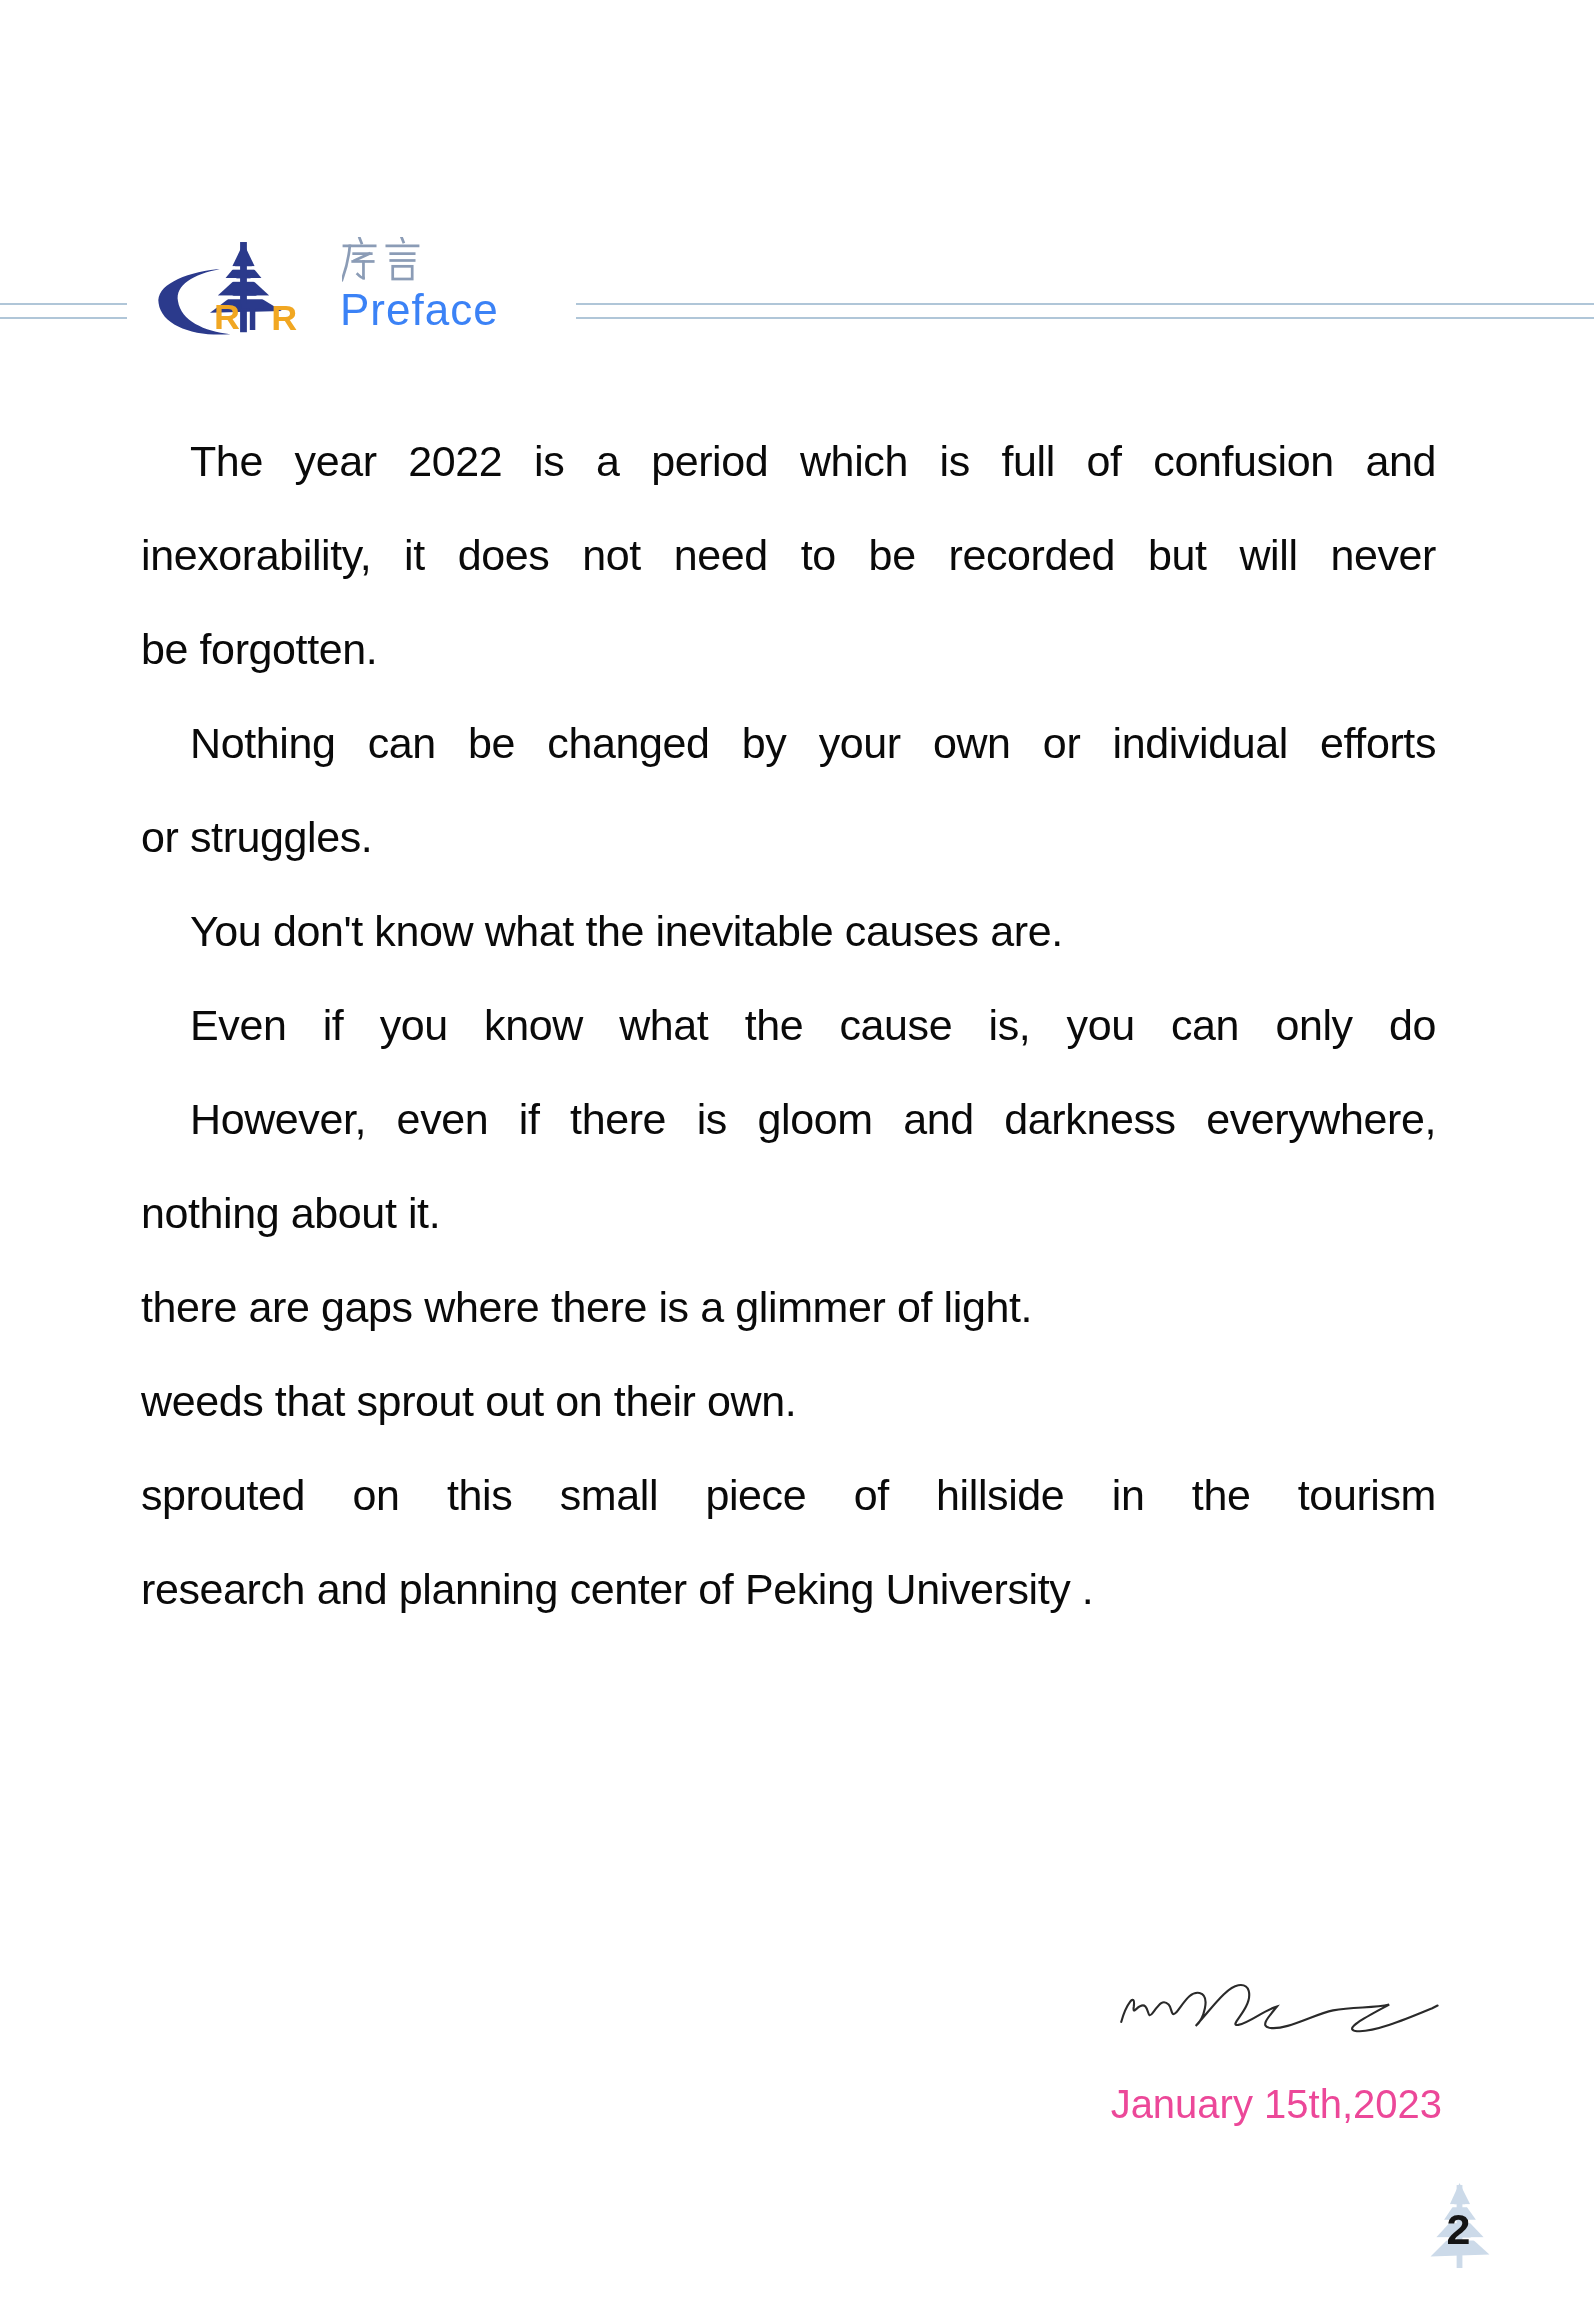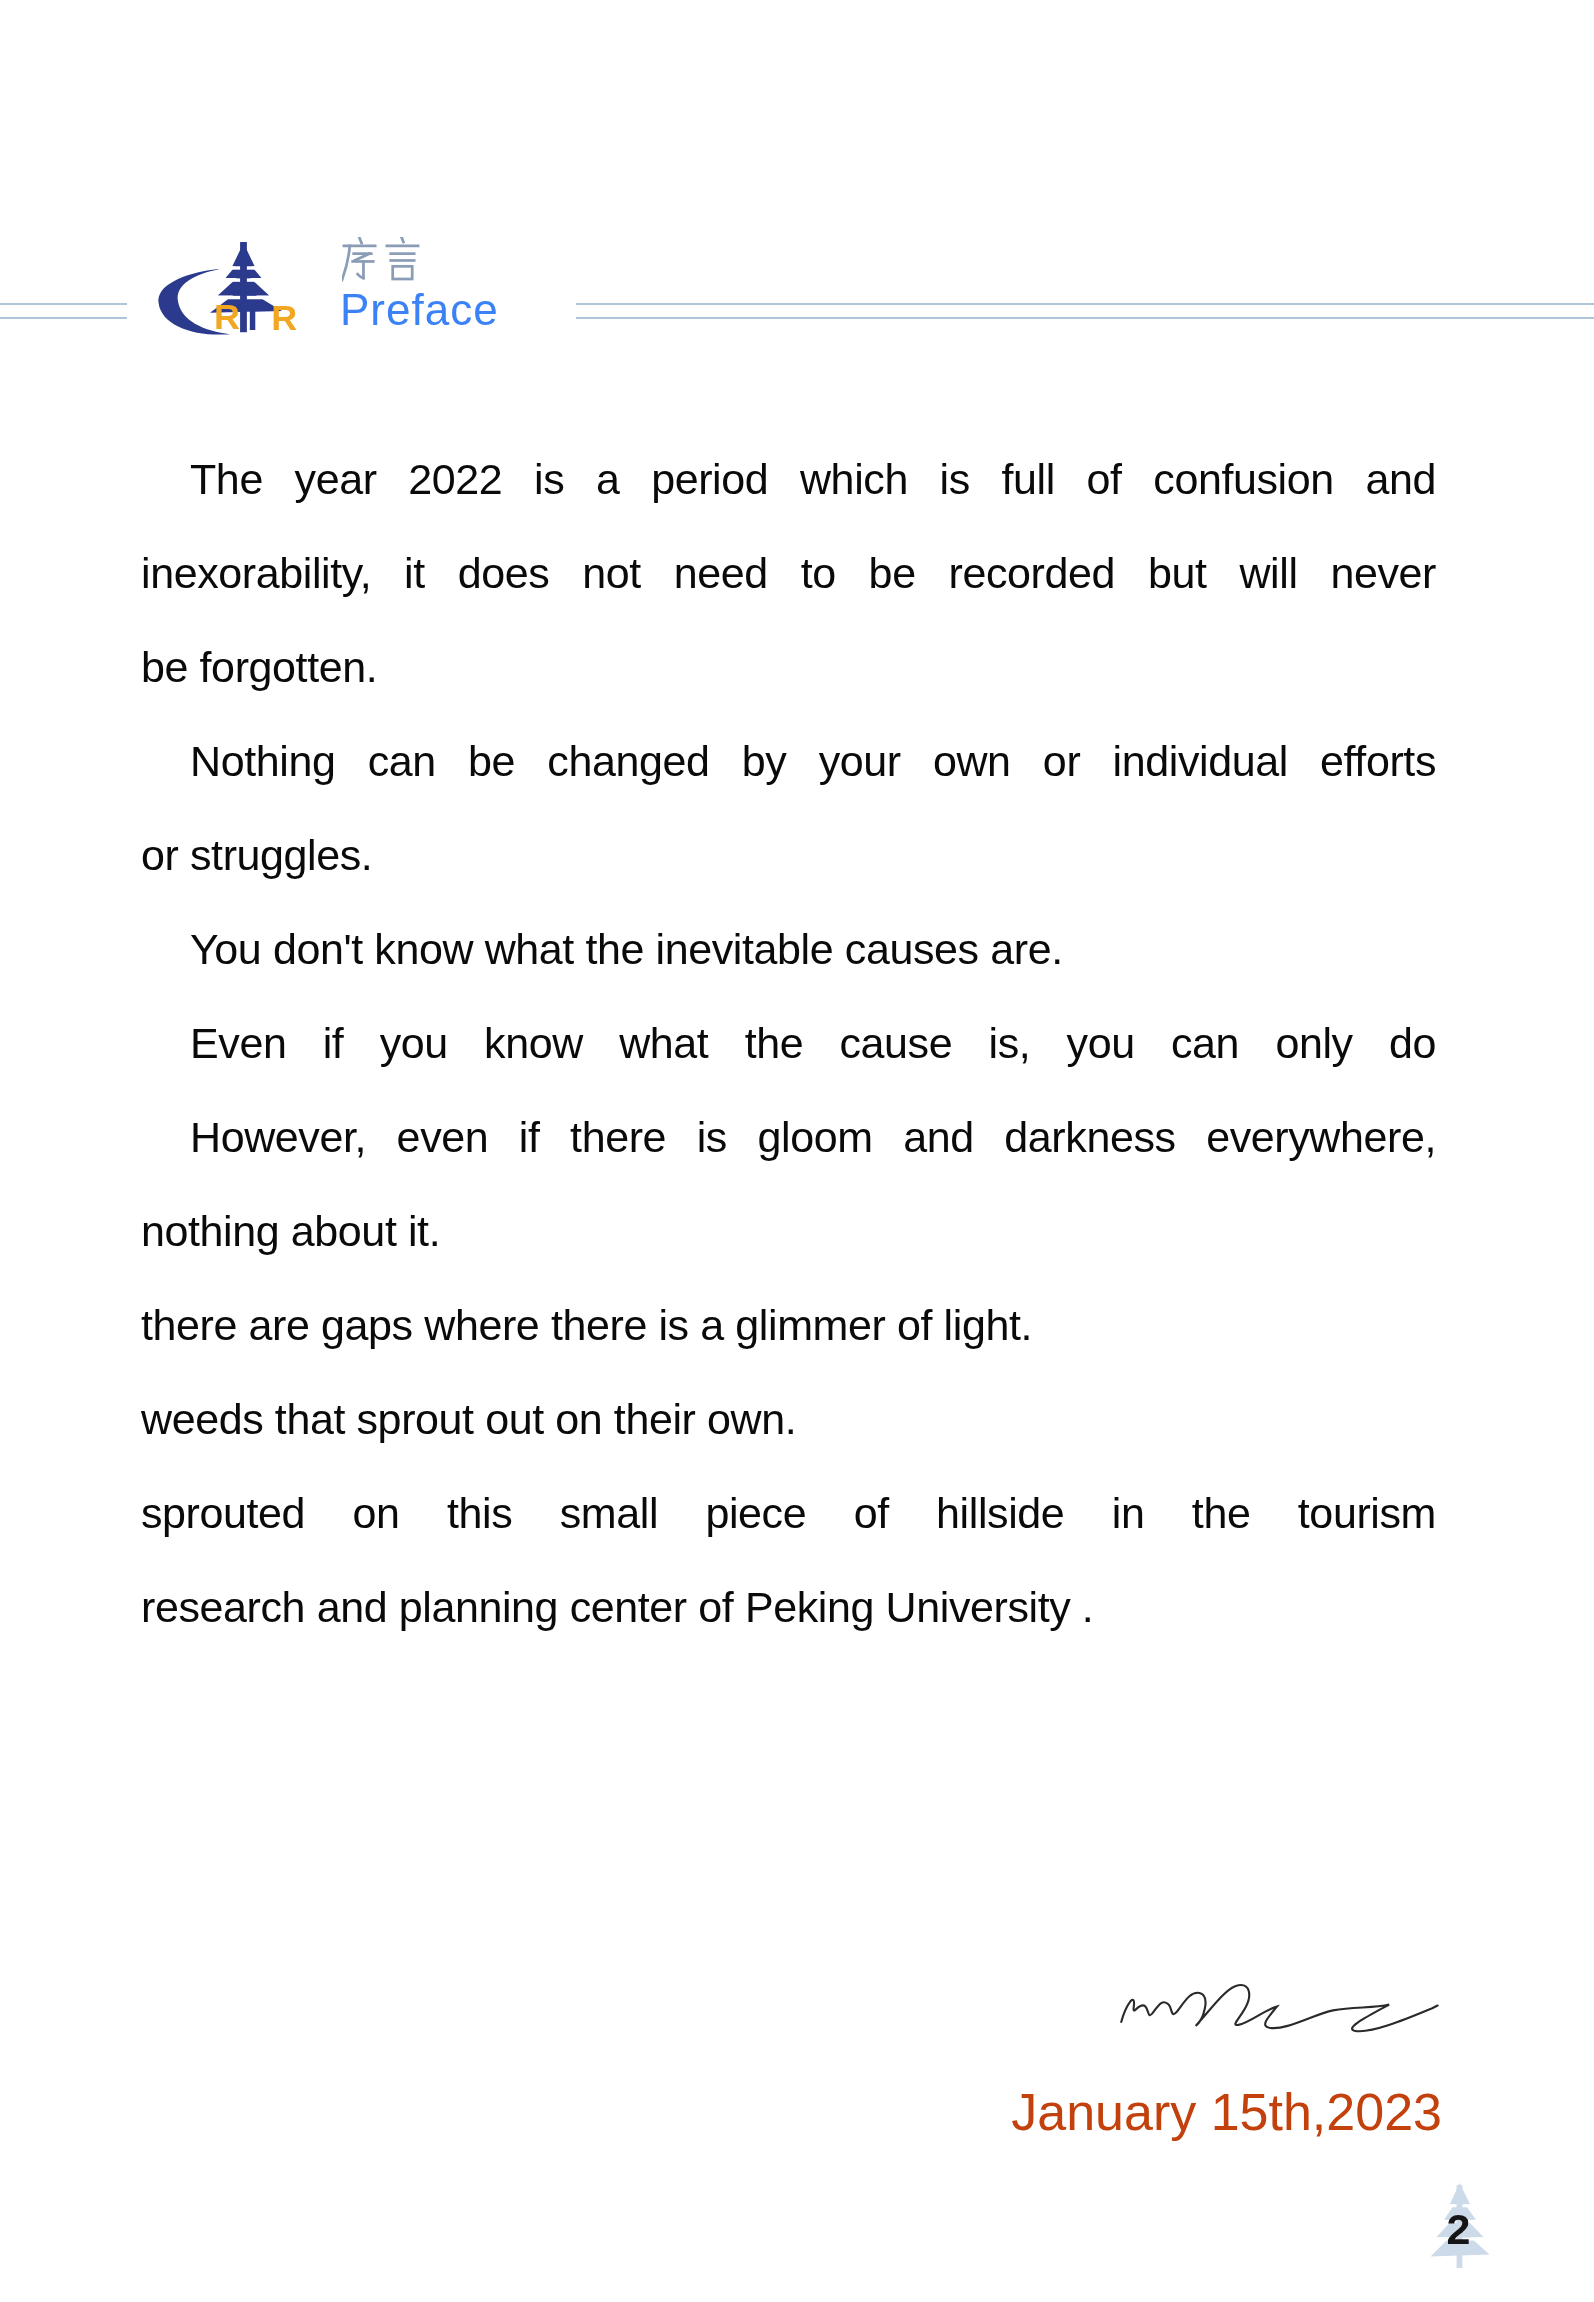--- a/index.html
+++ b/index.html
@@ -22,33 +22,33 @@
   
   #title-cn-svg { position:absolute; left:342px; top:237px; width:78px; height:45px; }
   #title-en {
     position:absolute; left:340px; top:285px;
     font-size:44px; color:#3b82f6; letter-spacing:1px;
   }
   .sr { position:absolute; width:1px; height:1px; overflow:hidden; clip:rect(0 0 0 0); white-space:nowrap; }
 
   
   #body-text {
-    position:absolute; left:141px; top:432px; width:1295px;
+    position:absolute; left:141px; top:414px; width:1295px;
     font-size:43px; line-height:94px; color:#0a0a0a;
     letter-spacing:-0.4px;
   }
   #body-text .line { text-align:justify; text-align-last:justify; text-justify:inter-word; }
   #body-text .line.first { text-indent:49px; }
   #body-text .line.last  { text-align-last:left; }
 
   
   #signature { position:absolute; left:1106px; top:1962px; width:340px; height:89px; }
   #date-line {
     position:absolute; right:152px; top:2082px;
-    font-size:52px; color:#c2410c;
+    font-size:40px; color:#ec4899;
   }
 
   
   #footer-tree { position:absolute; left:1419px; top:2179px; width:82px; height:97px; }
   #page-number {
     position:absolute; left:1434px; top:2205px; width:49px;
     text-align:center; font-size:43px; font-weight:bold; color:#151515;
   }
 </style>
 </head>

